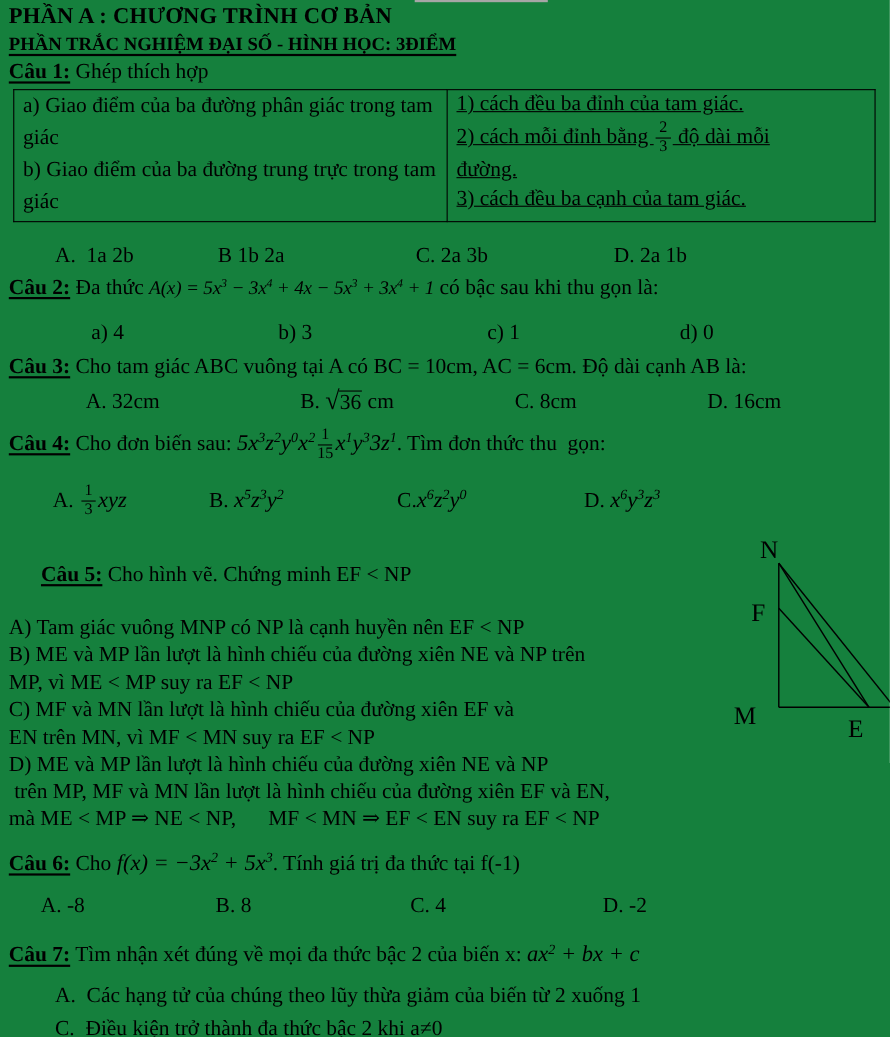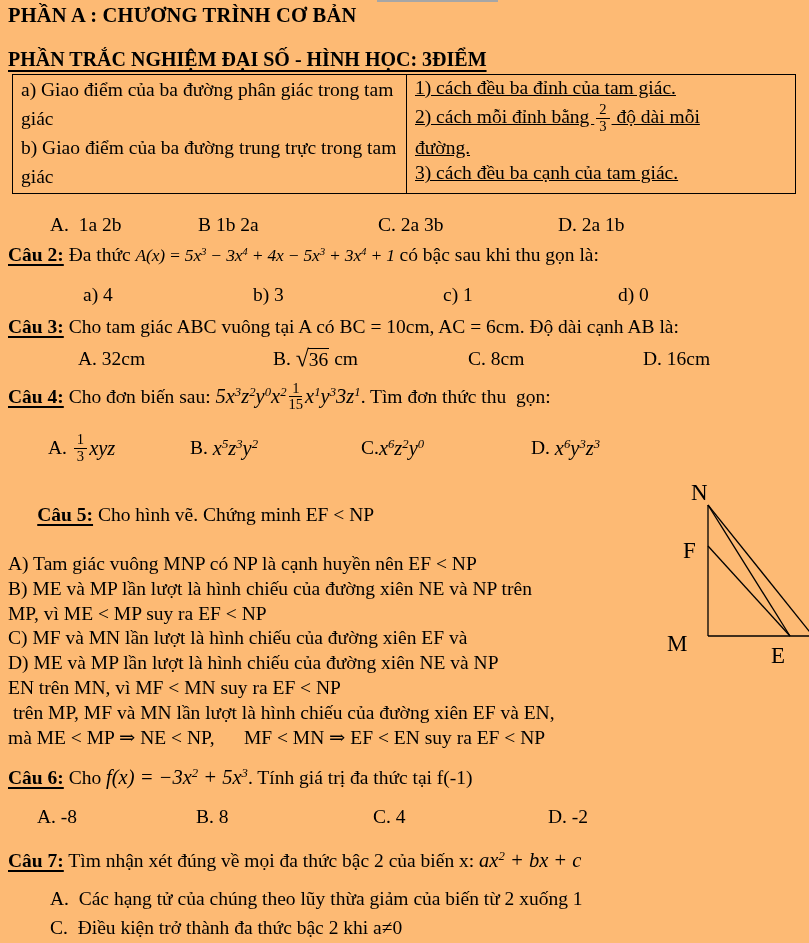--- a/index.html
+++ b/index.html
@@ -1,22 +1,22 @@
 <!DOCTYPE html>
 <html><head>
 <meta charset="utf-8">
 <style>
   * { margin:0; padding:0; box-sizing:border-box; }
   html,body { background:#fff; }
-  .page { position:relative; width:809px; height:943px; background:#fdba74; overflow:hidden;
+  .page { position:relative; width:809px; height:943px; background:#15803d; overflow:hidden;
           font-family:"Liberation Serif","DejaVu Serif",serif; color:#000;
           font-size:19.5px; padding:4px 0 0 8px; }
   .top-rule { position:absolute; left:377px; top:0; width:121px; height:2px; background:#a6a6a6; }
   .h1 { font-weight:bold; font-size:20.5px; letter-spacing:0.2px; }
-  .h2 { font-weight:bold; font-size:20px; margin-top:21px; }
+  .h2 { font-weight:bold; font-size:17px; margin-top:3px; }
   .h2 .u { text-decoration:underline; text-decoration-thickness:2px; text-underline-offset:4px; }
   .qline { margin-top:4px; line-height:1.25; }
   .qlabel { font-weight:bold; text-decoration:underline; text-decoration-thickness:1.5px; text-underline-offset:3px; }
   [data-bind] { white-space:pre-wrap; }
   .math { font-style:italic; }
   .m2 { font-size:17.5px; letter-spacing:-0.2px; }
   .m-big { font-size:20.5px; }
   sup { font-size:0.62em; line-height:0; vertical-align:0.55em; }
   .frac { display:inline-flex; flex-direction:column; align-items:center; text-align:center;
           line-height:1.08; font-style:normal; vertical-align:middle; font-size:0.75em; padding:0 2px; }
@@ -46,20 +46,23 @@
 </style>
 </head>
 <body>
 
 <div class="page">
   <div class="top-rule"></div>
 
   <div class="h1" data-bind="header.line1">PHẦN A : CHƯƠNG TRÌNH CƠ BẢN</div>
   <div class="h2"><span class="u" data-bind="header.line2">PHẦN TRẮC NGHIỆM ĐẠI SỐ - HÌNH HỌC: 3ĐIỂM</span></div>
 
+  <div class="qline">
+    <span class="qlabel" data-bind="q1.label">Câu 1:</span><span data-bind="q1.prompt"> Ghép thích hợp</span>
+  </div>
   <table class="match-table">
     <tbody>
         <tr>
       <td class="td-left">
         <div data-bind="q1.table.left_a">a) Giao điểm của ba đường phân giác trong tam giác</div>
         <div data-bind="q1.table.left_b">b) Giao điểm của ba đường trung trực trong tam giác</div>
       </td>
       <td class="td-right">
         <div data-bind="q1.table.right_1">1) cách đều ba đỉnh của tam giác.</div>
         <div>
@@ -120,22 +123,22 @@
   </div>
 
   <div class="sec5">
     <div class="q5-line">
       <span class="qlabel" data-bind="q5.label">Câu 5:</span><span data-bind="q5.prompt"> Cho hình vẽ. Chứng minh EF &lt; NP</span>
     </div>
     <div class="q5-line" data-bind="q5.lines.0">A) Tam giác vuông MNP có NP là cạnh huyền nên EF &lt; NP</div>
     <div class="q5-line" data-bind="q5.lines.1">B) ME và MP lần lượt là hình chiếu của đường xiên NE và NP trên</div>
     <div class="q5-line" data-bind="q5.lines.2">MP, vì ME &lt; MP suy ra EF &lt; NP</div>
     <div class="q5-line" data-bind="q5.lines.3">C) MF và MN lần lượt là hình chiếu của đường xiên EF và</div>
+    <div class="q5-line" data-bind="q5.lines.4">EN trên MN, vì MF &lt; MN suy ra EF &lt; NP</div>
     <div class="q5-line" data-bind="q5.lines.5">D) ME và MP lần lượt là hình chiếu của đường xiên NE và NP</div>
-    <div class="q5-line" data-bind="q5.lines.4">EN trên MN, vì MF &lt; MN suy ra EF &lt; NP</div>
     <div class="q5-line" data-bind="q5.lines.6"> trên MP, MF và MN lần lượt là hình chiếu của đường xiên EF và EN,</div>
     <div class="q5-line" data-bind="q5.lines.7">mà ME &lt; MP ⇒ NE &lt; NP,      MF &lt; MN ⇒ EF &lt; EN suy ra EF &lt; NP</div>
 
     <svg class="fig" width="164" height="202" viewBox="0 0 164 202">
       <line x1="55" y1="29" x2="55" y2="160"></line>
       <line x1="55" y1="160" x2="160" y2="160"></line>
       <line x1="55" y1="29" x2="160" y2="160"></line>
       <line x1="55" y1="29" x2="137" y2="160"></line>
       <line x1="55" y1="70" x2="137" y2="160"></line>
       <text x="38" y="24" data-bind="q5.figure.labels.n">N</text>

